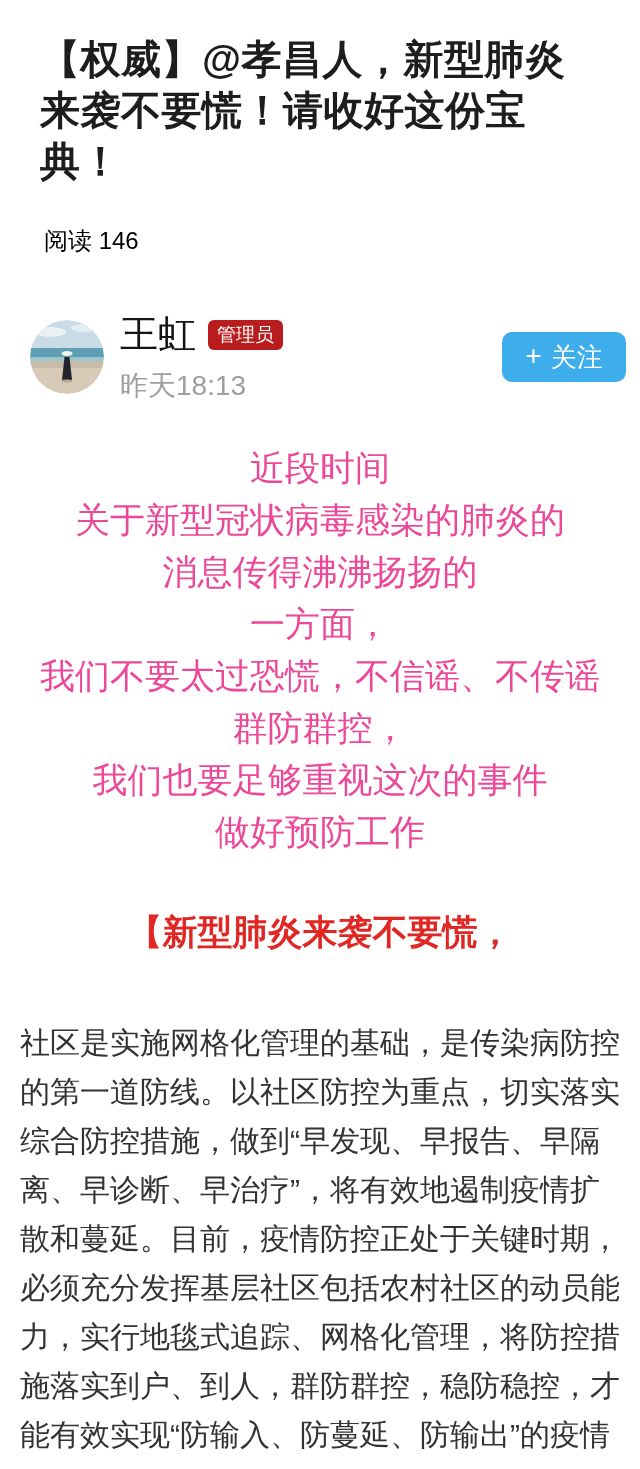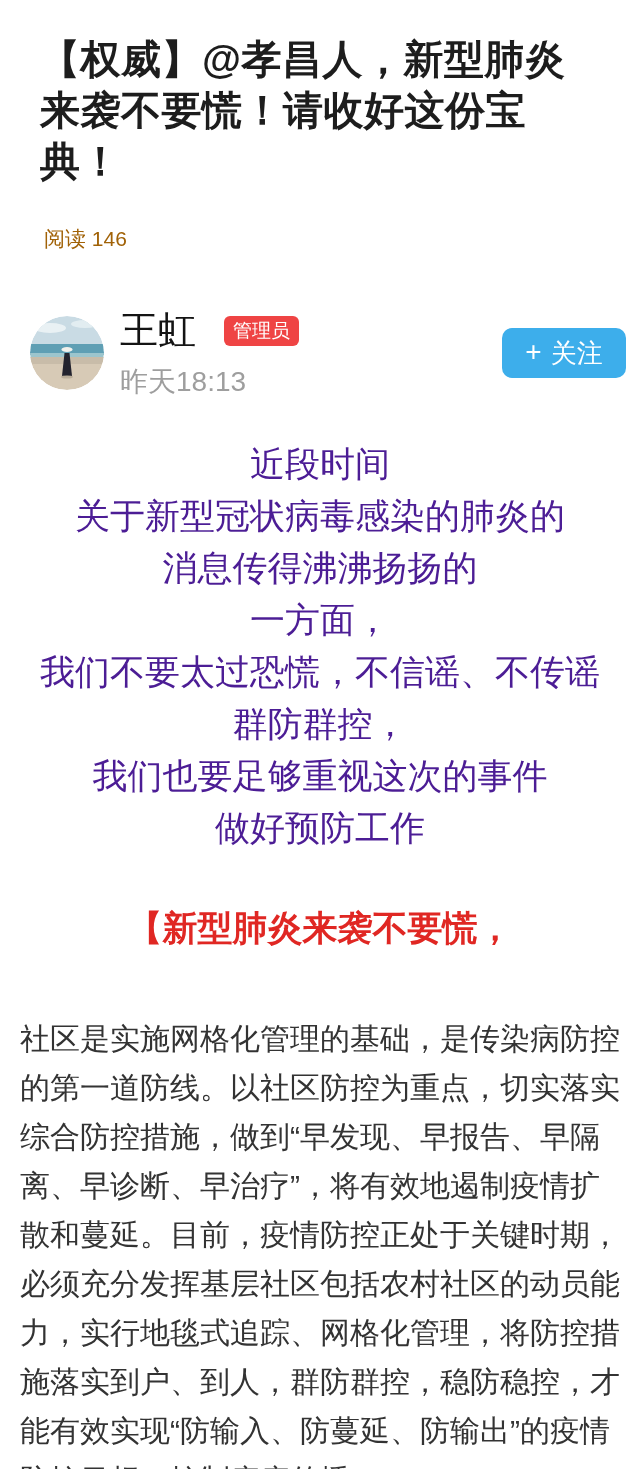--- a/index.html
+++ b/index.html
@@ -19,22 +19,22 @@
     font-size: 40px;
     line-height: 51px;
     font-weight: 700;
     color: #1d1d1d;
     letter-spacing: 0.5px;
   }
 
   
   .read-row {
     margin: 38px 44px 0 44px;
-    font-size: 21px;
-    color: #a16207;
+    font-size: 24px;
+    color: #000000;
   }
 
   
   .author-row {
     margin: 52px 14px 0 30px;
     display: flex;
     align-items: center;
   }
   .avatar {
     width: 74px;
@@ -47,22 +47,22 @@
   .avatar svg { display: block; width: 74px; height: 74px; }
   .author-meta { margin-left: 16px; }
   .name-line { display: flex; align-items: center; }
   .author-name {
     font-size: 38px;
     font-weight: 500;
     color: #141414;
     cursor: pointer;
   }
   .admin-badge {
-    margin-left: 28px;
-    background: #ef4444;
+    margin-left: 12px;
+    background: #b91c1c;
     color: #ffffff;
     font-size: 19px;
     line-height: 1;
     padding: 5px 9px 6px;
     border-radius: 6px;
   }
   .post-time {
     margin-top: 7px;
     font-size: 28px;
     color: #9e9e9e;
@@ -84,21 +84,21 @@
     cursor: pointer;
   }
   .follow-plus { font-size: 28px; font-weight: 400; position: relative; top: -1px; }
 
   
   .centered-block {
     margin-top: 37px;
     text-align: center;
     font-size: 35px;
     line-height: 52px;
-    color: #4c1d95;
+    color: #ec4899;
   }
 
   
   .highlight-block {
     margin-top: 46px;
     text-align: center;
     font-size: 35px;
     line-height: 56px;
     font-weight: 700;
     color: #e02723;

